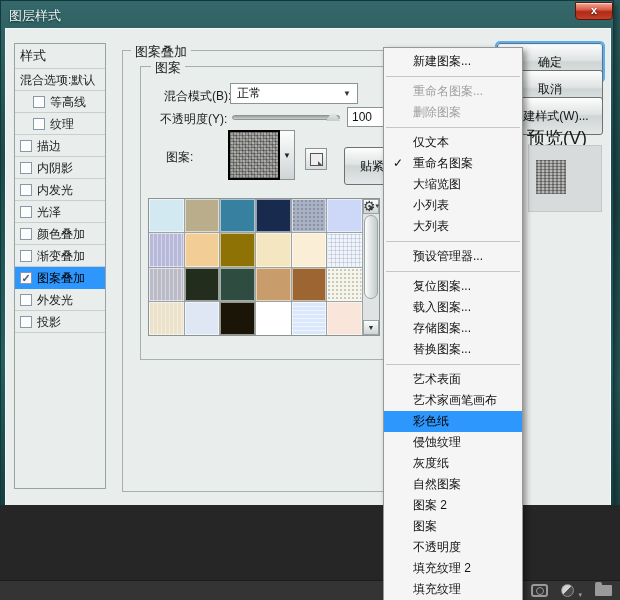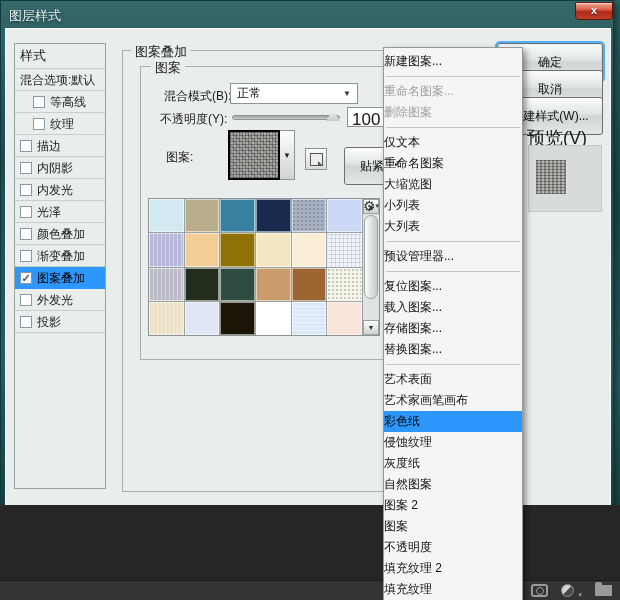--- a/index.html
+++ b/index.html
@@ -39,21 +39,21 @@
   .lbl{position:absolute;font-size:12px;color:#1c1c1c;}
   .dropdown{position:absolute;background:#fff;border:1px solid #8a9494;box-sizing:border-box;
     font-size:12px;color:#111;display:flex;align-items:center;padding:0 6px;cursor:pointer;}
   .dropdown .arr{margin-left:auto;font-size:8px;color:#333;}
   .slider-track{position:absolute;height:5px;border-radius:3px;
     background:linear-gradient(180deg,#9aa0a0,#c9cece);border:1px solid #8d9595;box-sizing:border-box;}
   .slider-thumb{position:absolute;width:14px;height:11px;
     clip-path:polygon(50% 0,100% 100%,0 100%);
     background:linear-gradient(180deg,#f5f5f5,#c6cbcb);filter:drop-shadow(0 0 1px #777);}
   .valuebox{position:absolute;background:#fff;border:1px solid #8a9494;box-sizing:border-box;
-    font-size:17px;color:#111;padding:2px 4px;}
+    font-size:12px;color:#111;padding:2px 4px;}
   .pattern-widget{position:absolute;display:flex;}
   .pattern-thumb{width:52px;height:50px;border:2px solid #000;box-sizing:border-box;
     background-color:#9b9b98;
     background-image:repeating-linear-gradient(0deg,rgba(0,0,0,.28) 0 1px,transparent 1px 3px),
       repeating-linear-gradient(90deg,rgba(0,0,0,.28) 0 1px,transparent 1px 3px),
       repeating-linear-gradient(45deg,rgba(255,255,255,.22) 0 2px,transparent 2px 5px);}
   .pattern-drop{width:15px;height:50px;background:linear-gradient(180deg,#fdfdfd,#cfd4d4);
     border:1px solid #8a9494;border-left:none;box-sizing:border-box;display:flex;align-items:center;
     justify-content:center;font-size:8px;color:#222;cursor:pointer;}
   .mini-btn{position:absolute;width:22px;height:22px;background:linear-gradient(180deg,#fbfbfb,#d8dcdc);
@@ -84,21 +84,21 @@
     border:1px solid #c2c8c8;box-sizing:border-box;}
   .preview-pattern{position:absolute;left:7px;top:14px;width:30px;height:34px;
     background-color:#b9b9b6;
     background-image:repeating-linear-gradient(0deg,rgba(0,0,0,.3) 0 1px,transparent 1px 3px),
       repeating-linear-gradient(90deg,rgba(40,40,40,.35) 0 2px,transparent 2px 4px);}
   
   .menu{position:absolute;left:383px;top:47px;width:140px;height:560px;background:#f5f5f5;
     border:1px solid #979797;box-sizing:border-box;box-shadow:3px 3px 6px rgba(0,0,0,.4);
     padding-top:3px;z-index:50;}
   .menu-item{position:relative;height:21px;line-height:21px;font-size:12px;color:#111;
-    cursor:pointer;white-space:nowrap;}
+    padding-left:29px;cursor:pointer;white-space:nowrap;}
   .menu-item.disabled{color:#a0a0a0;cursor:default;}
   .menu-item.hl{background:#2e97fd;color:#000;}
   .menu-item .chk{position:absolute;left:9px;top:0;font-size:12px;color:#111;}
   .menu-sep{height:1px;background:#c5c5c5;margin:4px 2px;}
   
   .work-dark{position:absolute;left:0;top:505px;width:620px;height:95px;background:#262626;}
   .statusbar{position:absolute;left:0;top:580px;width:620px;height:20px;background:#343434;
     border-top:1px solid #1c1c1c;display:flex;align-items:center;justify-content:flex-end;gap:13px;
     padding-right:8px;box-sizing:border-box;}
   .fx-txt{font-family:"Liberation Serif",serif;font-style:italic;font-weight:bold;font-size:12px;color:#b0b0b0;}

